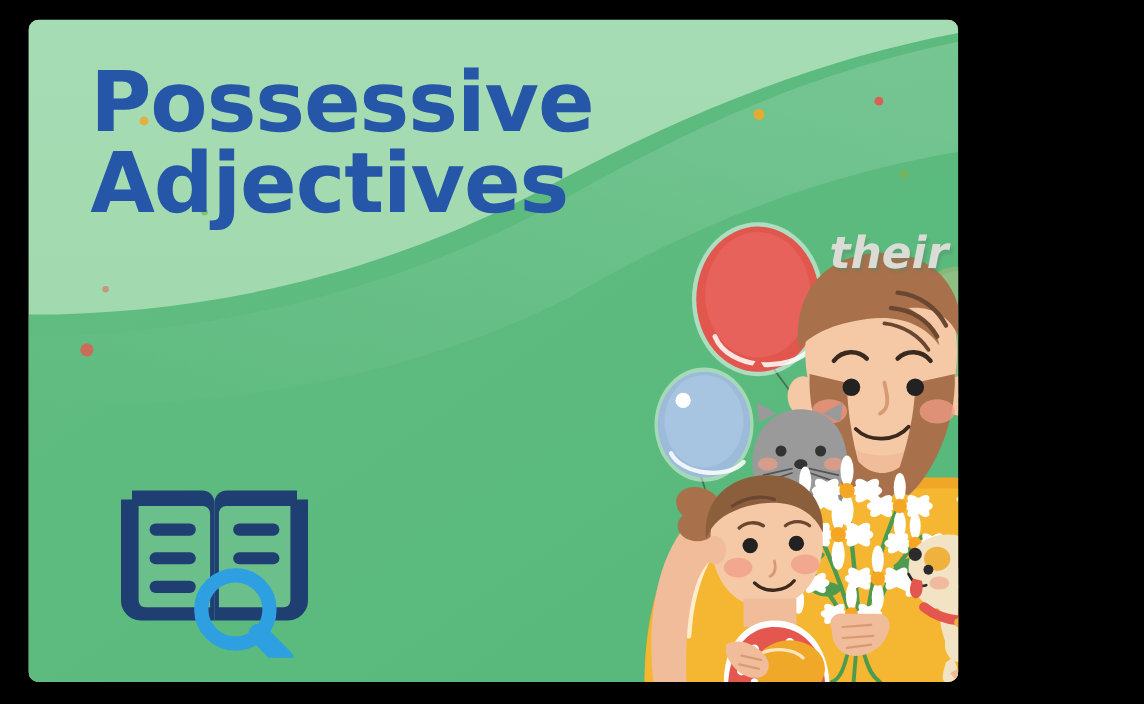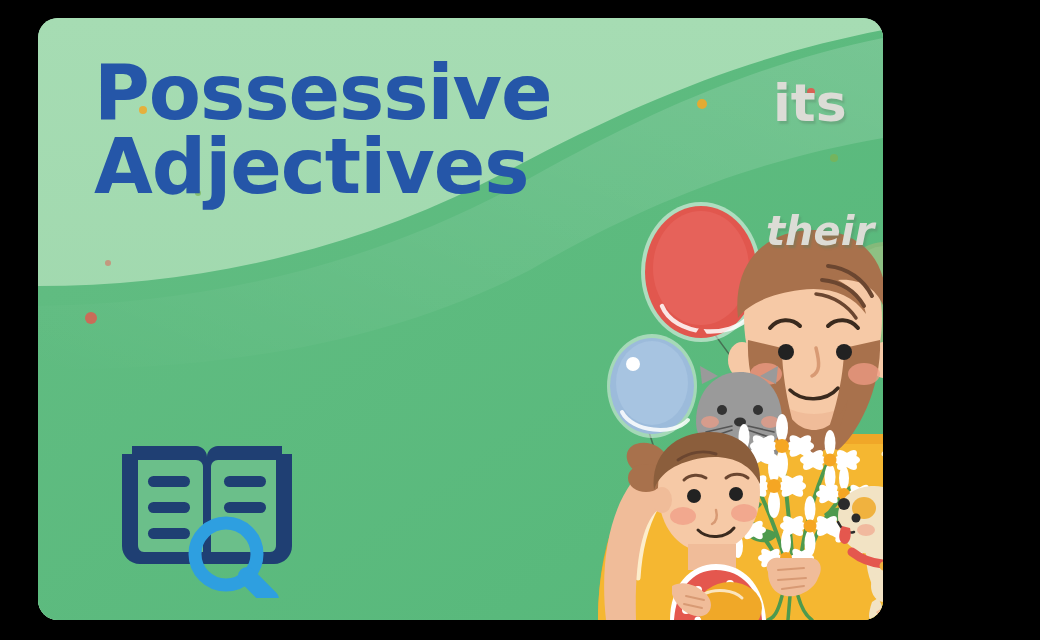--- a/index.html
+++ b/index.html
@@ -1,22 +1,22 @@
 <!DOCTYPE html>
 <html><head>
 <meta charset="utf-8">
 <style>
   html,body{margin:0;padding:0;background:#000;}
   body{width:1040px;height:640px;overflow:hidden;font-family:"DejaVu Sans",sans-serif;}
 
   .stage{position:relative;width:1040px;height:640px;background:#000;}
 
   .card{
-    position:absolute;left:38px;top:18px;width:845px;height:602px;
-    border-radius:20px;overflow:hidden;background:#9fd9ae;
+    position:absolute;left:26px;top:18px;width:845px;height:602px;
+    border-radius:9px;overflow:hidden;background:#9fd9ae;
   }
 
   
   .wave{position:absolute;left:0;top:0;width:100%;height:100%;}
 
   
   .title{
     position:absolute;left:56px;top:38px;
     font-family:"DejaVu Sans",sans-serif;
     font-weight:bold;
@@ -537,18 +537,17 @@
         <rect x="108" y="40" width="42" height="11" rx="5.5"></rect>
         <rect x="108" y="66" width="42" height="11" rx="5.5"></rect>
       </g>
 
       <g>
         <circle cx="110" cy="118" r="31" fill="none" stroke="#2e9fe0" stroke-width="13"></circle>
         <path d="M131,140 L154,163" stroke="#2e9fe0" stroke-width="18" stroke-linecap="round"></path>
       </g>
     </svg>
 
-    <div class="fword w-its">its</div>
     <div class="fword w-their">their</div>
 
 
   </div>
 </div>
 
 </body></html>

